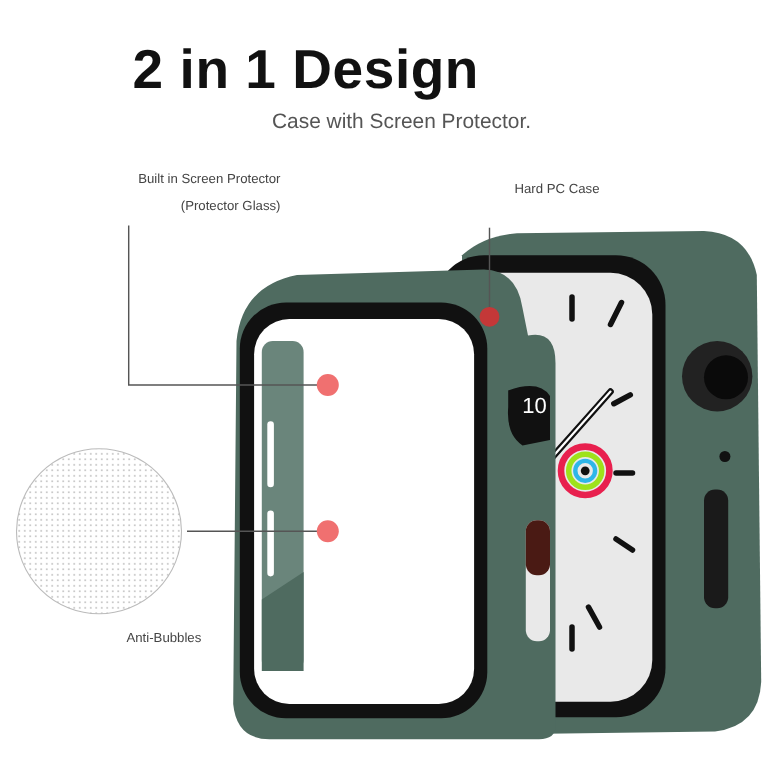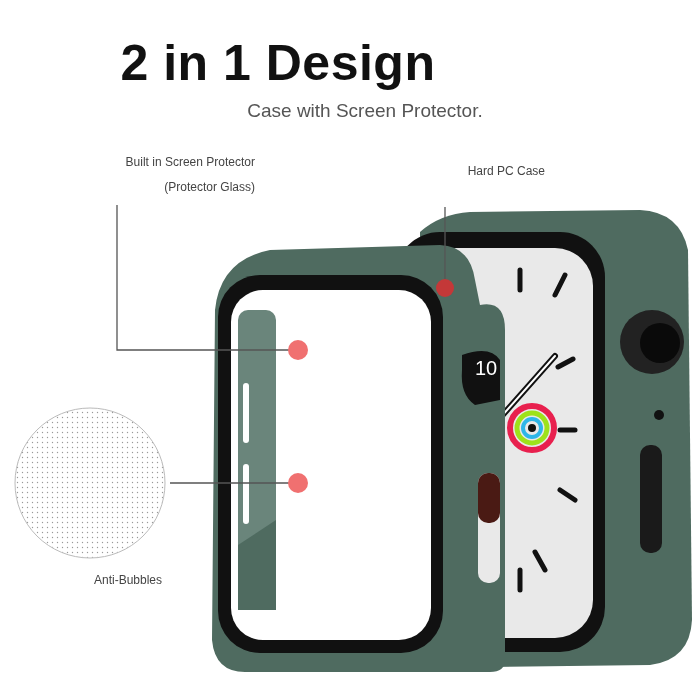--- a/index.html
+++ b/index.html
@@ -15,21 +15,21 @@
 <div class="title">2 in 1 Design</div>
 <div class="subtitle">Case with Screen Protector.</div>
 
 <div class="label" style="left:10px; top:150px; width:245px;">
   <div>Built in Screen Protector</div>
   <div>(Protector Glass)</div>
 </div>
 <div class="label" style="left:370px; top:159px; width:175px;">
   <div>Hard PC Case</div>
 </div>
-<div class="label" style="left:17px; top:568px; width:145px;">Anti-Bubbles</div>
+<div class="label" style="left:38px; top:568px; width:145px;">Anti-Bubbles</div>
 
 <svg width="700" height="700" viewBox="0 0 700 700">
   <defs>
     <pattern id="dots" width="5" height="5" patternUnits="userSpaceOnUse">
       <circle cx="2.5" cy="2.5" r="0.7" fill="#999"></circle>
     </pattern>
   </defs>
 
   <g>
     <circle cx="90" cy="483" r="75" fill="url(#dots)" stroke="#bbb" stroke-width="1"></circle>

